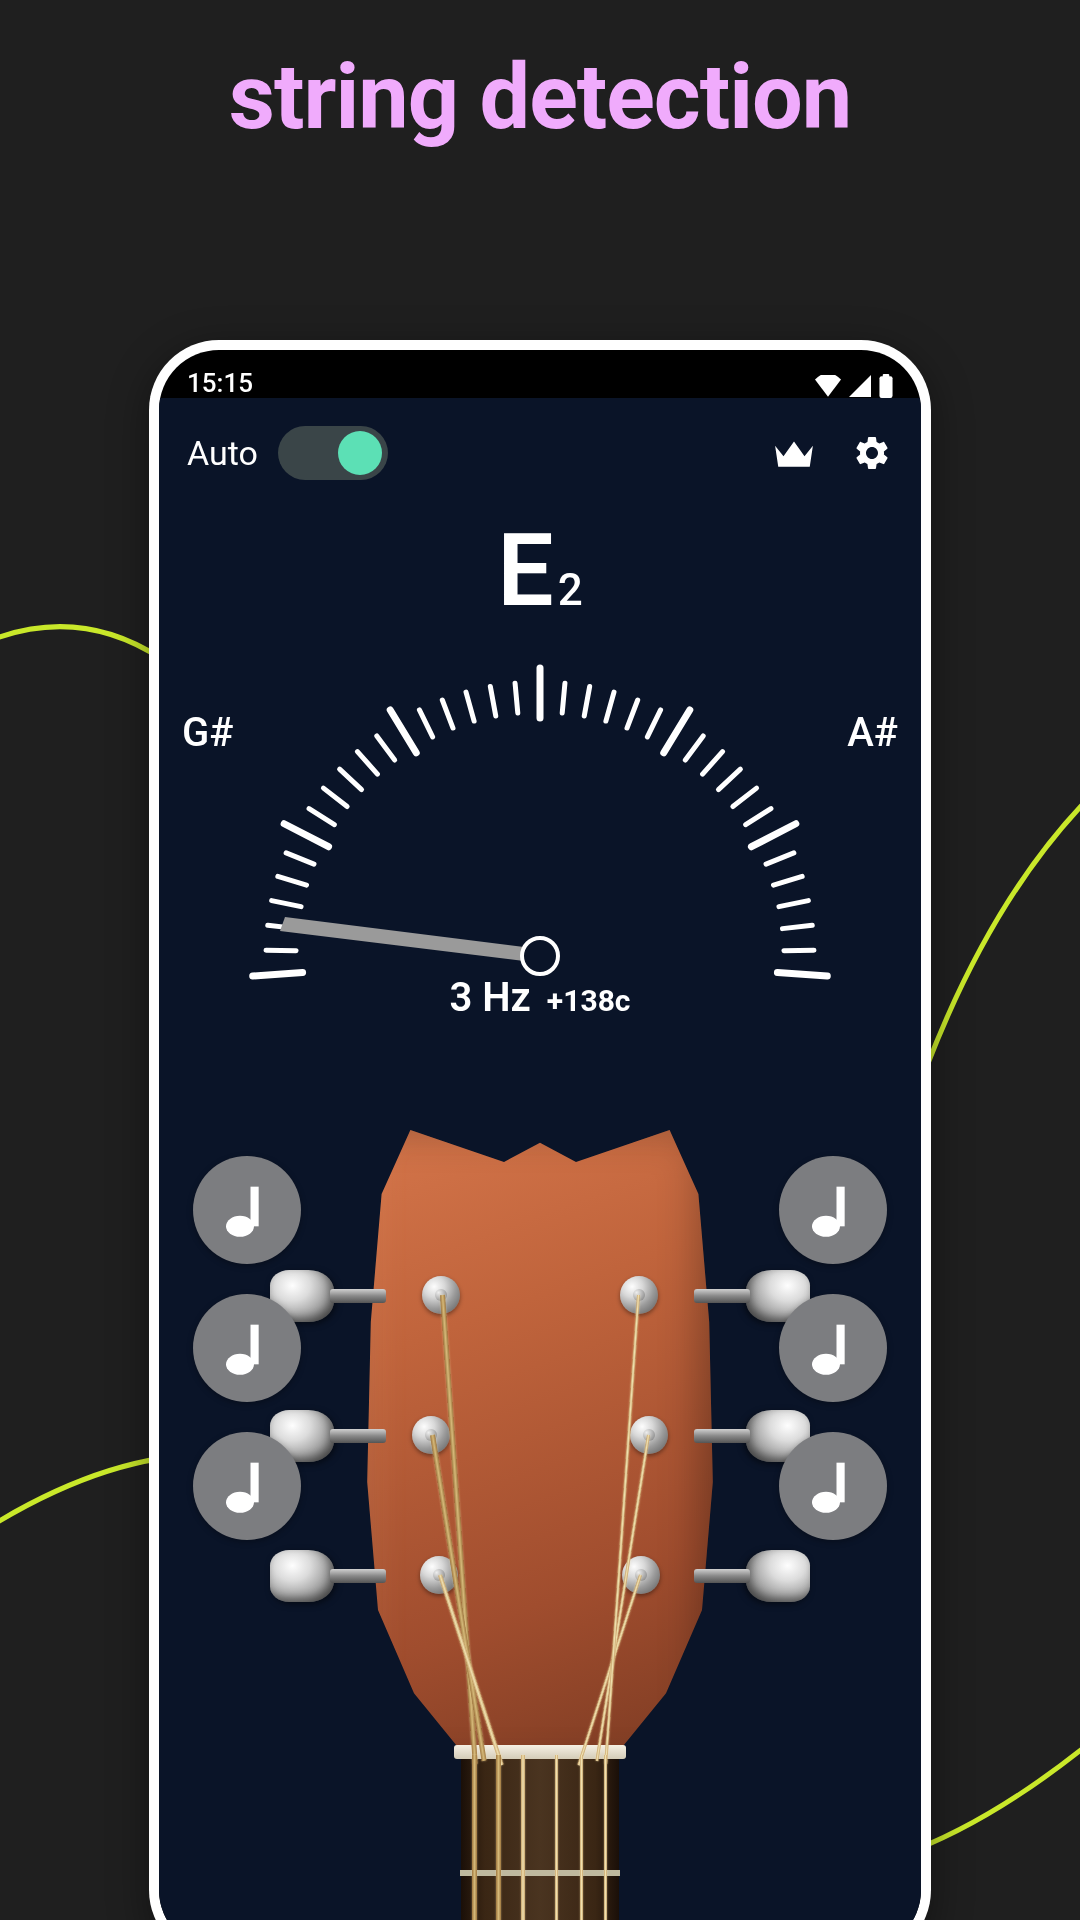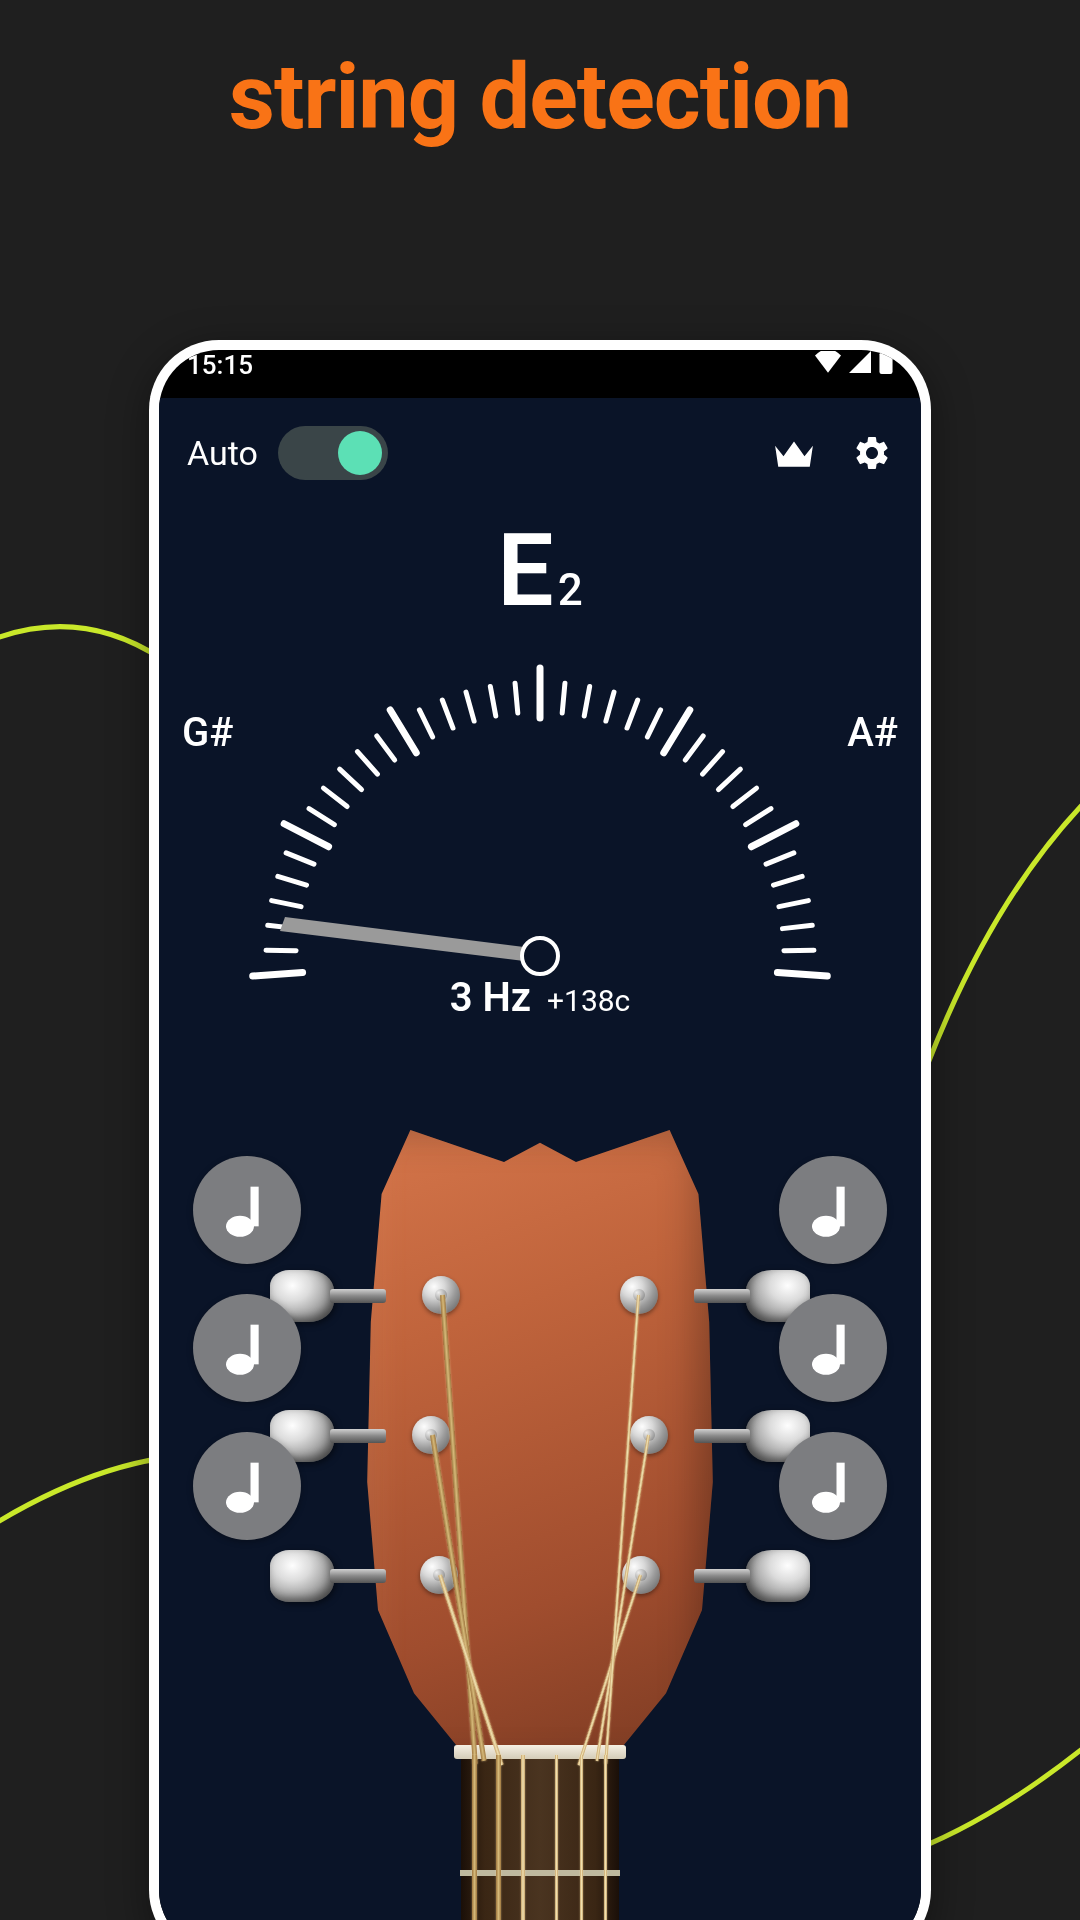--- a/index.html
+++ b/index.html
@@ -22,21 +22,21 @@
     position: relative;
     z-index: 2;
   }
   .headline-top {
     color: #fff;
     font-size: 90px;
     font-weight: 500;
     letter-spacing: -1px;
   }
   .headline-bottom {
-    color: #f97316;
+    color: #f0abfc;
     font-size: 90px;
     font-weight: 700;
     letter-spacing: -1px;
     margin-top: -5px;
   }
   .phone {
     position: absolute;
     top: 340px;
     left: 50%;
     transform: translateX(-50%);
@@ -53,21 +53,21 @@
     height: 100%;
     background: #000;
     border-radius: 60px;
     overflow: hidden;
     position: relative;
   }
   .statusbar {
     height: 48px;
     display: flex;
     justify-content: space-between;
-    align-items: flex-start;
+    align-items: flex-end;
     padding: 0 28px;
     color: #fff;
     font-size: 26px;
     font-weight: 500;
   }
   .status-icons { display: flex; gap: 8px; align-items: center; }
   .app-area {
     background: #0a1428;
     position: absolute;
     top: 48px;
@@ -142,21 +142,21 @@
     top: 60px;
   }
   .gauge-label-left { left: -8px; }
   .gauge-label-right { right: -8px; }
   .freq-row {
     text-align: center;
     color: #fff;
     margin-top: -15px;
   }
   .freq-main { font-size: 40px; font-weight: 600; }
-  .freq-cents { font-size: 30px; font-weight: 400; margin-left: 16px; }
+  .freq-cents { font-size: 30px; font-weight: 700; margin-left: 16px; }
   .guitar-area {
     position: absolute;
     bottom: 0;
     left: 0; right: 0;
     height: 820px;
     display: flex;
     justify-content: center;
   }
   .headstock {
     position: relative;

